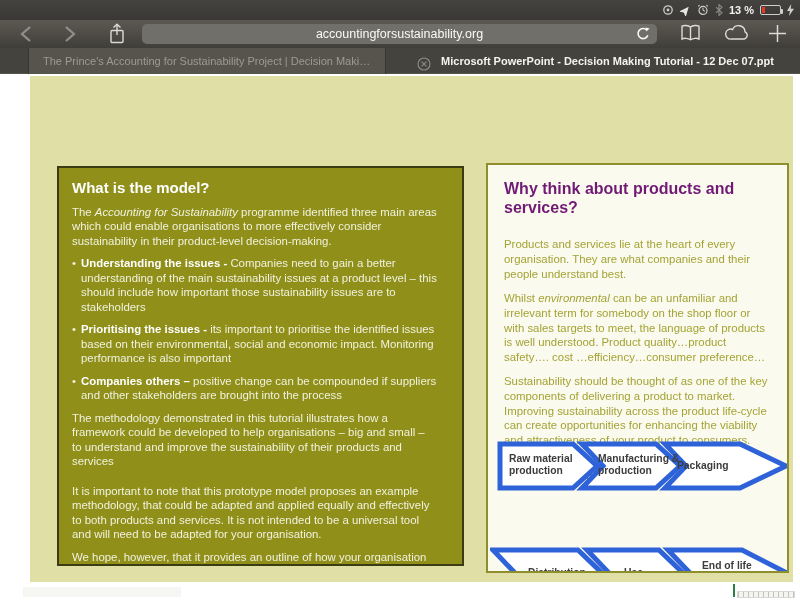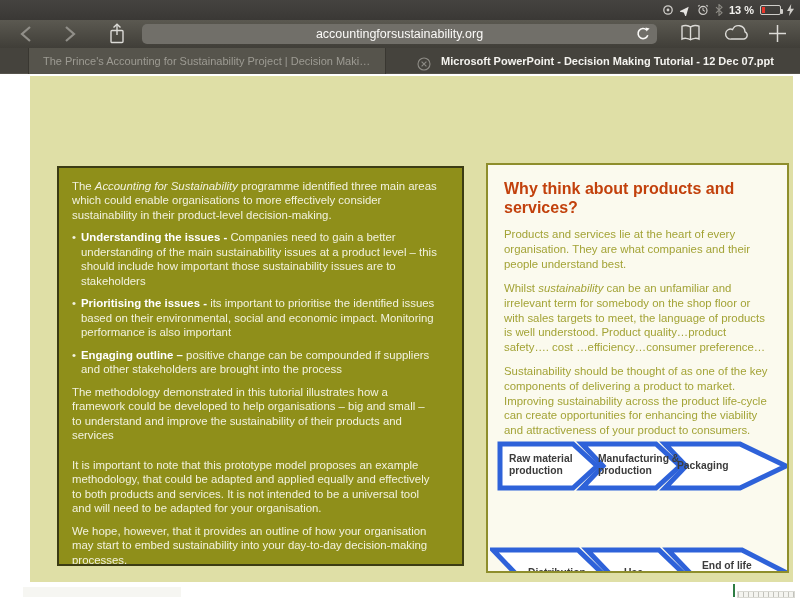--- a/index.html
+++ b/index.html
@@ -71,21 +71,21 @@
   .panel-left p { margin:0 12px 8px 0; }
   .bullet-row { display:flex; gap:5px; margin:0 0 8px 0; }
   .bullet-dot { color:#f2f2df; font-size:11.4px; line-height:1.27; }
   .bullet-text b { color:#ffffff; }
   .gap-top { margin-top:15px !important; }
   
   .panel-right {
     position:absolute; left:456px; top:87px; width:303px; height:410px;
     background:#fbfaee; border:2px solid #8e8e2c; padding:14px 16px; overflow:hidden;
   }
-  .panel-right h2 { color:#c2410c; font-size:16px; line-height:1.2; margin:0 0 10px 0; }
+  .panel-right h2 { color:#701a75; font-size:16px; line-height:1.2; margin:0 0 20px 0; }
   .panel-right p { color:#a3a336; font-size:11.4px; line-height:1.3; margin:0 0 9px 0; }
   .lifecycle-label { color:#8f8f16; font-size:11.6px; font-weight:bold; margin-top:20px; }
   .arrow-row { position:absolute; }
   .arrow-row svg { display:block; }
   .arrow-label {
     position:absolute; color:#3c3c3c; font-size:10.3px; font-weight:bold; line-height:1.18;
   }
   
   .ruler-tick { position:absolute; left:733px; top:509px; width:2px; height:13px; background:#2e7d44; }
   .ruler {
@@ -199,44 +199,45 @@
       </span>
       <span>Microsoft PowerPoint - Decision Making Tutorial - 12 Dec 07.ppt</span>
     </div>
   </div>
 
   <div class="content">
     <div class="slide">
 
 
       <div class="panel-left">
+        <h2>What is the model?</h2>
         <p><span>The </span><i>Accounting for Sustainability</i><span> programme identified three main areas which could enable organisations to more effectively consider sustainability in their product-level decision-making.</span></p>
 
         <div class="bullet-row">
           <span class="bullet-dot">•</span>
           <div class="bullet-text"><b>Understanding the issues - </b><span>Companies need to gain a better understanding of the main sustainability issues at a product level – this should include how important those sustainability issues are to stakeholders</span></div>
         </div>
         <div class="bullet-row">
           <span class="bullet-dot">•</span>
           <div class="bullet-text"><b>Prioritising the issues - </b><span> its important to prioritise the identified issues based on their environmental, social and economic impact. Monitoring performance is also important</span></div>
         </div>
         <div class="bullet-row">
           <span class="bullet-dot">•</span>
-          <div class="bullet-text"><b>Engaging outline – </b><span>positive change can be compounded if suppliers and other stakeholders are brought into the process</span></div>
+          <div class="bullet-text"><b>Companies others – </b><span>positive change can be compounded if suppliers and other stakeholders are brought into the process</span></div>
         </div>
 
         <p>The methodology demonstrated in this tutorial illustrates how a framework could be developed to help organisations – big and small – to understand and improve the sustainability of their products and services</p>
         <p class="gap-top">It is important to note that this prototype model proposes an example methodology, that could be adapted and applied equally and effectively to both products and services. It is not intended to be a universal tool and will need to be adapted for your organisation.</p>
         <p>We hope, however, that it provides an outline of how your organisation may start to embed sustainability into your day-to-day decision-making processes.</p>
       </div>
 
       <div class="panel-right">
         <h2>Why think about products and services?</h2>
         <p>Products and services lie at the heart of every organisation. They are what companies and their people understand best.</p>
-        <p><span>Whilst </span><i>sustainability</i><span> can be an unfamiliar and irrelevant term for somebody on the shop floor or with sales targets to meet, the language of products is well understood. Product quality…product safety…. cost …efficiency…consumer preference…</span></p>
+        <p><span>Whilst </span><i>environmental</i><span> can be an unfamiliar and irrelevant term for somebody on the shop floor or with sales targets to meet, the language of products is well understood. Product quality…product safety…. cost …efficiency…consumer preference…</span></p>
         <p>Sustainability should be thought of as one of the key components of delivering a product to market. Improving sustainability across the product life-cycle can create opportunities for enhancing the viability and attractiveness of your product to consumers.</p>
         <div class="lifecycle-label">A generic product life-cycle:</div>
 
         <div class="arrow-row" style="left:9px; top:276px; width:292px; height:50px;">
           <svg width="292" height="50" viewBox="0 0 292 50">
             <path d="M3 3 L76 3 L100 25 L76 47 L3 47 Z" fill="#ffffff" stroke="#2e62d9" stroke-width="5"></path>
             <path d="M85 3 L159 3 L183 25 L159 47 L85 47 L106 25 Z" fill="#ffffff" stroke="#2e62d9" stroke-width="5"></path>
             <path d="M168 3 L243 3 L289 25 L243 47 L168 47 L189 25 Z" fill="#ffffff" stroke="#2e62d9" stroke-width="5"></path>
           </svg>
           <div class="arrow-label" style="left:12px; top:12px; width:78px;">Raw material production</div>

